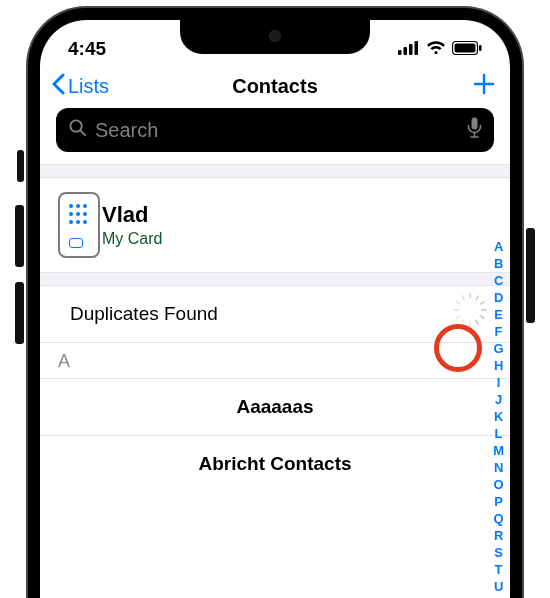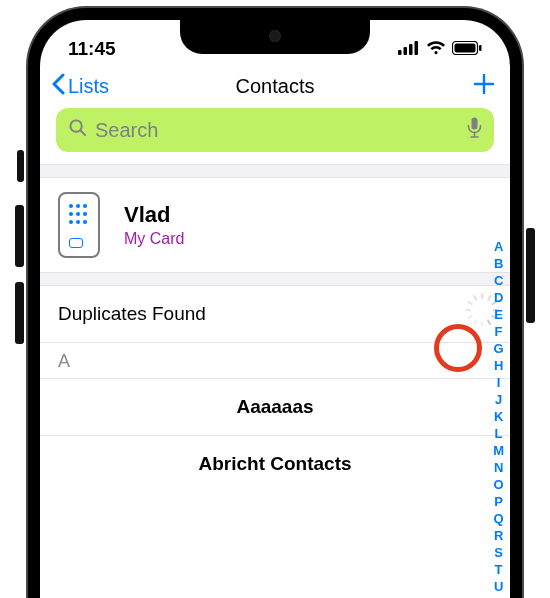--- a/index.html
+++ b/index.html
@@ -62,54 +62,54 @@
 
   .nav-bar {
     display: flex; align-items: center; justify-content: space-between;
     padding: 6px 14px 8px 10px;
   }
   .nav-back {
     display: flex; align-items: center; gap: 2px;
     color: #007aff; font-size: 20px;
   }
   .nav-title {
-    font-size: 20px; font-weight: 400; color: #000;
+    font-size: 20px; font-weight: 700; color: #000;
     position: absolute; left: 0; right: 0; text-align: center;
     pointer-events: none;
   }
   .nav-add { color: #007aff; }
 
   .search-wrap { padding: 0 16px 12px 16px; }
   .search {
     display: flex; align-items: center; gap: 8px;
-    background: #bef264; border-radius: 12px;
+    background: #000000; border-radius: 12px;
     padding: 9px 12px;
     color: #808084; font-size: 20px;
   }
   .search .placeholder { flex: 1; }
 
   .section-divider { height: 14px; background: #f2f2f6; border-top: 1px solid #e3e3e6; border-bottom: 1px solid #e3e3e6; }
 
   .my-card {
-    display: flex; align-items: center; gap: 24px;
+    display: flex; align-items: center; gap: 2px;
     padding: 14px 18px;
   }
   .card-thumb {
     width: 42px; height: 66px; border: 2px solid #7a7a7e; border-radius: 8px;
     position: relative;
   }
   .card-thumb .row { position: absolute; left: 9px; display: flex; gap: 3px; }
   .card-thumb .dot { width: 4px; height: 4px; border-radius: 50%; background: #007aff; }
   .card-thumb .d1 { top: 10px; } .card-thumb .d2 { top: 18px; } .card-thumb .d3 { top: 26px; }
   .card-thumb .bar { position: absolute; left: 9px; bottom: 8px; width: 14px; height: 10px; border: 1.5px solid #007aff; border-radius: 3px; }
   .my-card .name { font-size: 22px; font-weight: 700; }
-  .my-card .sub  { font-size: 16px; color: #a21caf; margin-top: 2px; }
+  .my-card .sub  { font-size: 16px; color: #14532d; margin-top: 2px; }
 
   .row-item {
-    padding: 17px 18px;
+    padding: 17px 30px;
     font-size: 19px; color: #000;
     border-bottom: 1px solid #e5e5e8;
     display: flex; align-items: center; justify-content: space-between;
   }
   .row-item.bold { font-weight: 700; justify-content: center; }
 
   .section-header {
     padding: 8px 18px 6px 18px;
     font-size: 18px; color: #8a8a8e; font-weight: 400;
     border-bottom: 1px solid #e5e5e8;
@@ -153,21 +153,21 @@
 <div class="side-btn pwr"></div>
 
 <div class="device-frame">
   <div class="notch">
       <div class="cam"></div>
     </div>
 
   <div class="screen">
 
     <div class="status-bar">
-      <span>11:45</span>
+      <span>4:45</span>
       <div class="status-right">
         <span>
           <svg width="22" height="14" viewBox="0 0 22 14">
               <rect x="0" y="9" width="3.5" height="5" rx="1" fill="#000"></rect>
               <rect x="5.5" y="6" width="3.5" height="8" rx="1" fill="#000"></rect>
               <rect x="11" y="3" width="3.5" height="11" rx="1" fill="#000"></rect>
               <rect x="16.5" y="0" width="3.5" height="14" rx="1" fill="#000"></rect>
             </svg>
         </span>
         <span>

